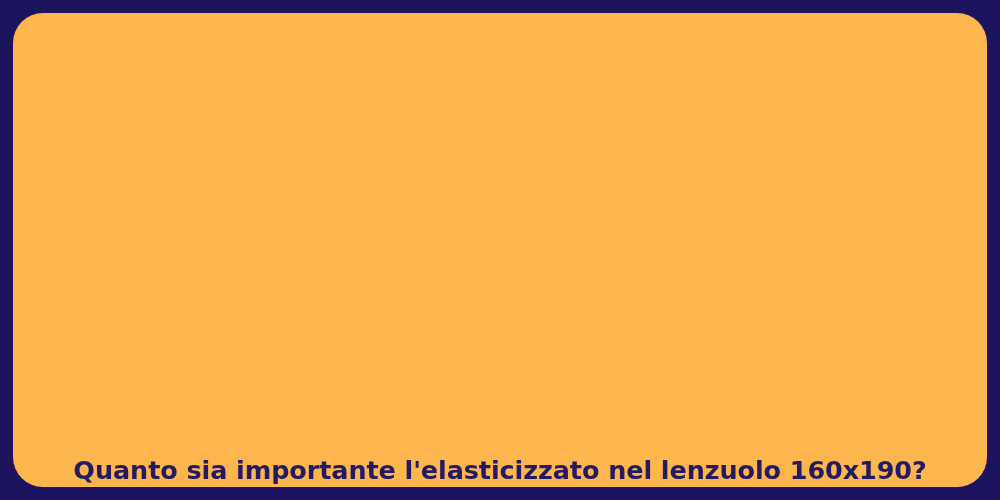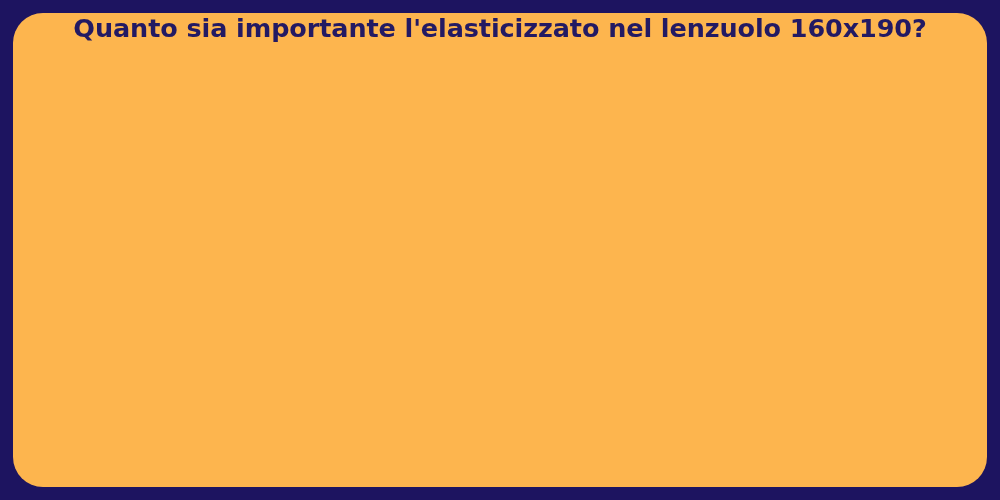--- a/index.html
+++ b/index.html
@@ -23,21 +23,21 @@
     padding: 13px 13px 13px 13px;
   }
 
   #card-panel {
     box-sizing: border-box;
     width: 100%;
     height: 100%;
     background: #fdb54e;
     border-radius: 30px;
     display: flex;
-    align-items: flex-start;
+    align-items: flex-end;
     justify-content: center;
     padding: 0 40px;
   }
 
   #headline {
     margin: 0;
     color: #231a63;
     font-family: "DejaVu Sans", sans-serif;
     font-size: 28.5px;
     font-weight: 700;

